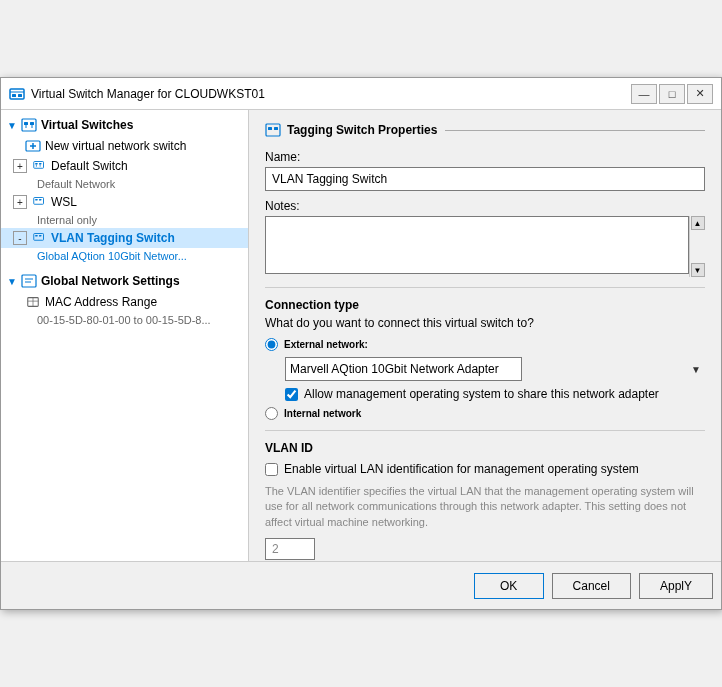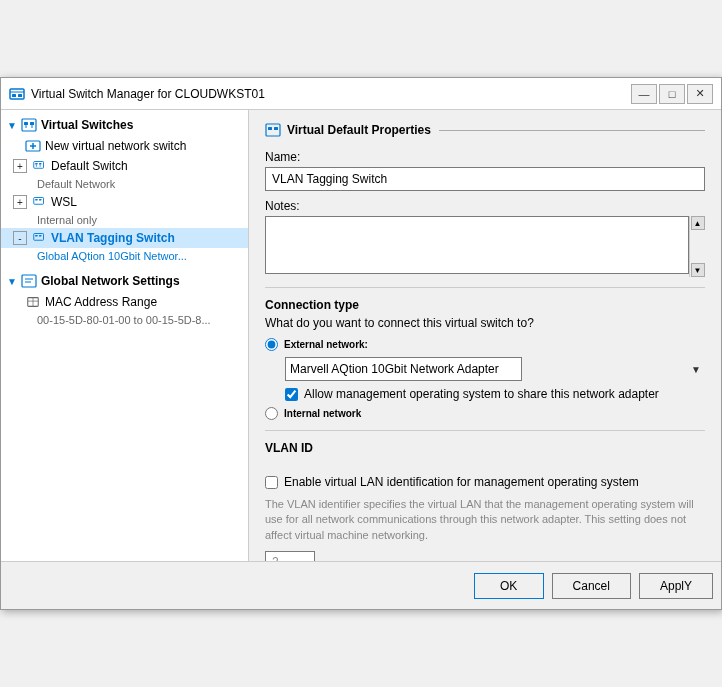--- a/index.html
+++ b/index.html
@@ -296,21 +296,21 @@
       color: #000;
     }
 
     .vlan-section {
       margin-top: 8px;
     }
     .vlan-title {
       font-size: 12px;
       font-weight: bold;
       color: #000;
-      margin-bottom: 20px;
+      margin-bottom: 7px;
     }
     .vlan-checkbox-row {
       display: flex;
       align-items: center;
       margin-bottom: 8px;
     }
     .vlan-desc {
       font-size: 11px;
       color: #888;
       line-height: 1.4;
@@ -495,21 +495,21 @@
     <div class="right-panel">
 
       <div class="fieldset-title">
         <div class="fieldset-title-icon">
           <svg viewBox="0 0 16 16" width="16" height="16">
             <rect x="1" y="2" width="14" height="12" rx="1" fill="none" stroke="#0078d4" stroke-width="1.2"></rect>
             <rect x="3" y="5" width="4" height="3" fill="#0078d4" rx="0.5"></rect>
             <rect x="9" y="5" width="4" height="3" fill="#0078d4" rx="0.5"></rect>
           </svg>
         </div>
-        <span class="fieldset-title-text">Virtual Default Properties</span>
+        <span class="fieldset-title-text">Tagging Switch Properties</span>
         <div class="fieldset-title-line"></div>
       </div>
 
       <div class="form-row">
         <label class="form-label">Name:</label>
         <input class="form-input" type="text" value="VLAN Tagging Switch" style="">
       </div>
 
       <div class="form-row">
         <label class="form-label">Notes:</label>

